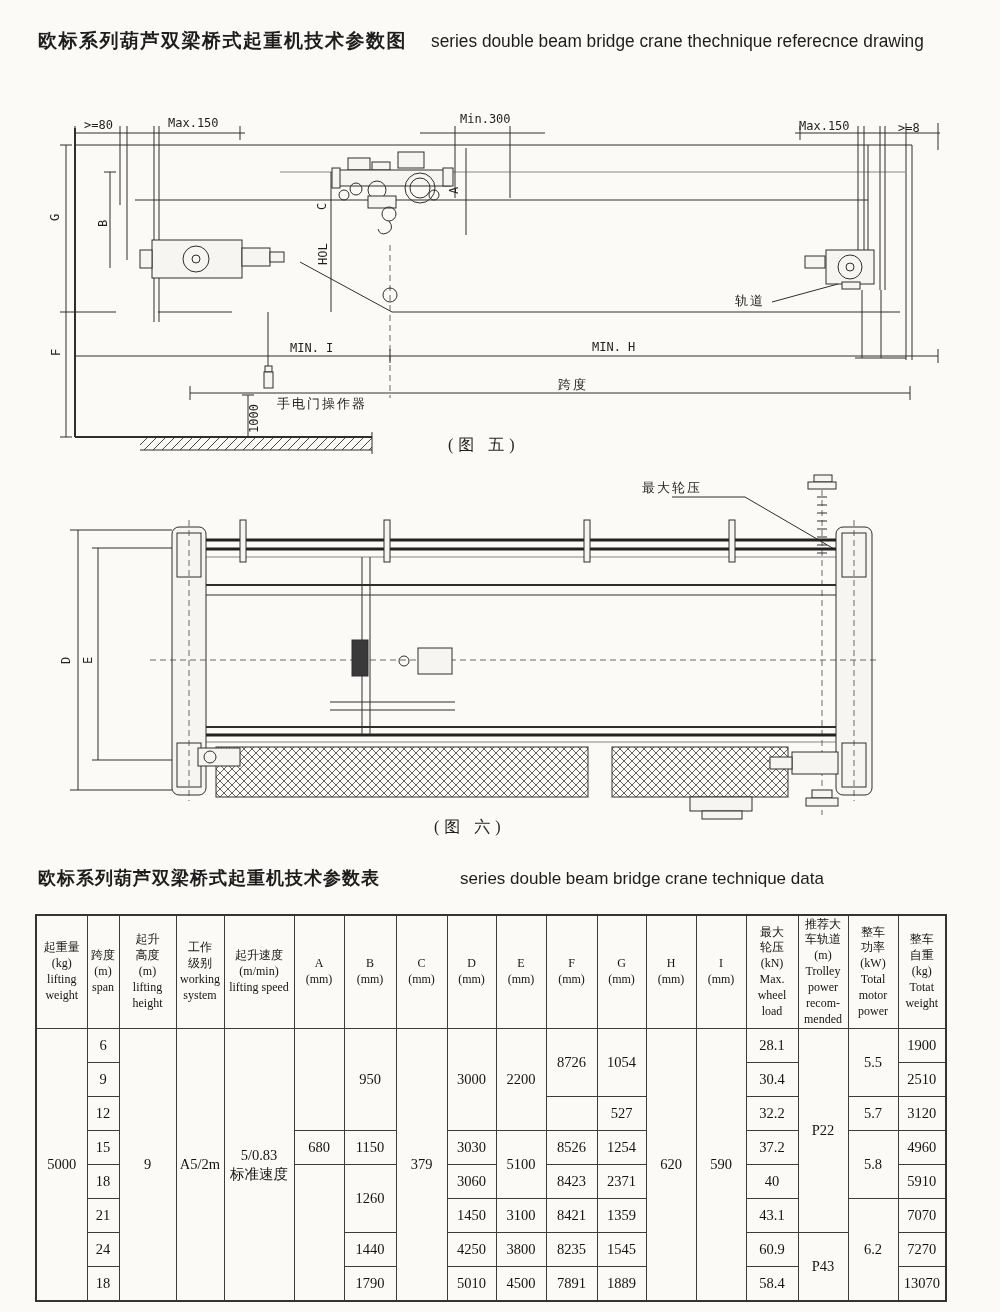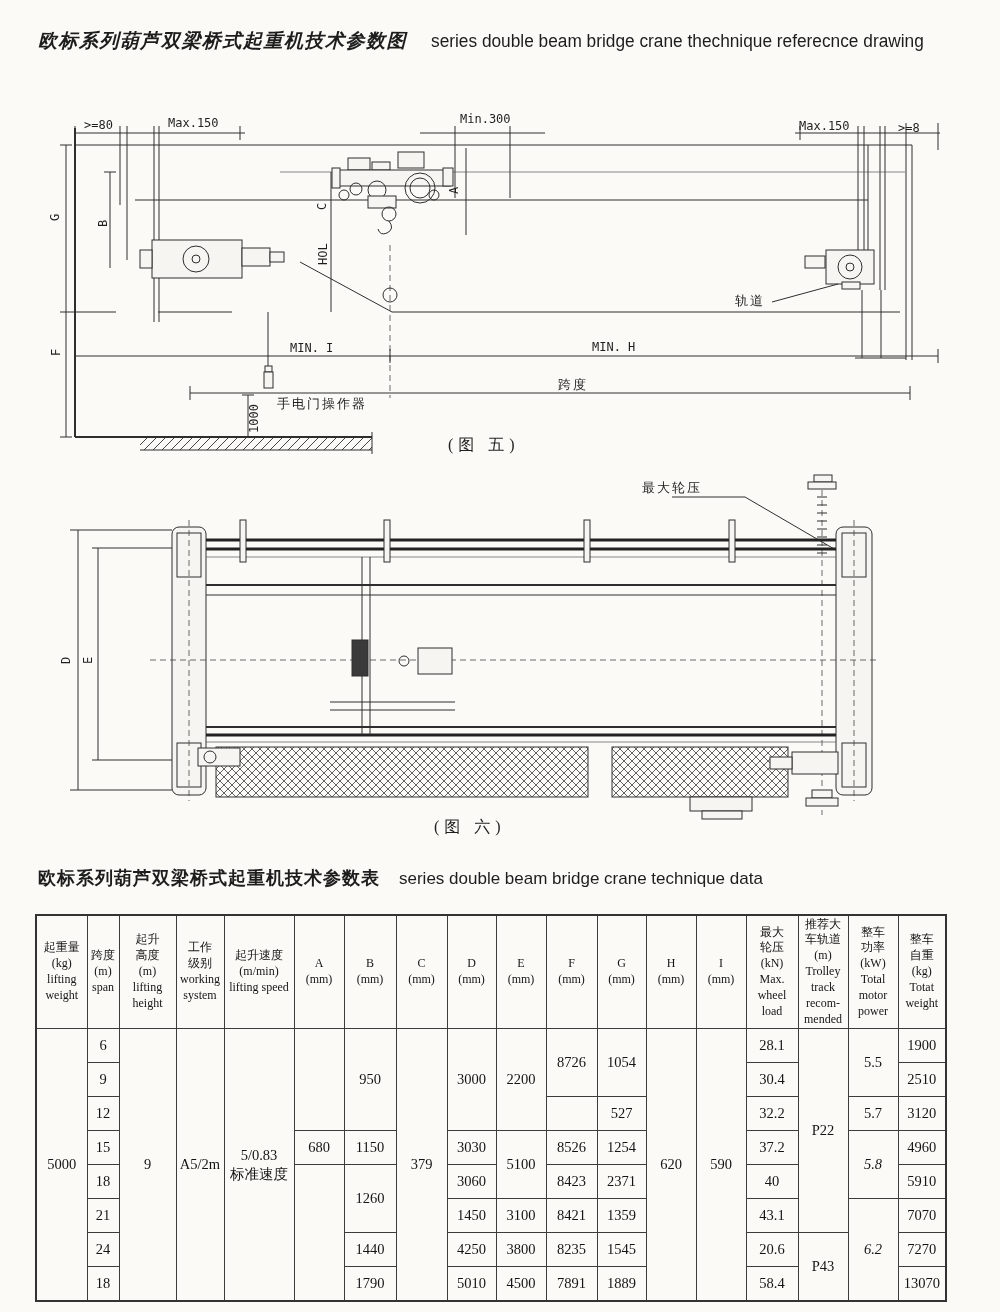--- a/index.html
+++ b/index.html
@@ -3,25 +3,25 @@
 <meta charset="utf-8">
 <style>
   html,body{margin:0;padding:0;}
   body{
     width:1000px;height:1312px;position:relative;overflow:hidden;
     background:#fbfaf7;color:#1d1d1d;
     font-family:"Liberation Sans",sans-serif;
   }
   
   .title-row{position:absolute;left:38px;top:28px;width:940px;display:flex;align-items:baseline;}
-  .title-zh{font-size:19px;font-weight:bold;letter-spacing:1.5px;white-space:nowrap;font-style:italic;}
+  .title-zh{font-size:19px;font-weight:bold;letter-spacing:1.5px;white-space:nowrap;}
   .title-en{font-size:18px;margin-left:24px;white-space:nowrap;transform:scaleX(.96);transform-origin:left;}
-  .tbl-title-row{position:absolute;left:38px;top:866px;width:940px;display:flex;align-items:baseline;}
+  .tbl-title-row{position:absolute;left:38px;top:866px;width:940px;display:flex;align-items:baseline;gap:40px;}
   .tbl-title-zh{font-size:18px;font-weight:bold;letter-spacing:1px;white-space:nowrap;}
-  .tbl-title-en{font-size:17px;margin-left:19px;white-space:nowrap;}
+  .tbl-title-en{font-size:17px;margin-left:40px;white-space:nowrap;}
   
   svg{position:absolute;left:0;}
   #fig5{top:90px;} #fig6{top:465px;}
   .ln{stroke:#2e2e2e;stroke-width:1;fill:none;}
   .ln2{stroke:#2e2e2e;stroke-width:2;fill:none;}
   .ln3{stroke:#222;stroke-width:3.2;fill:none;}
   .thin{stroke:#555;stroke-width:.7;fill:none;}
   .dash{stroke:#444;stroke-width:.8;fill:none;stroke-dasharray:6 4;}
   .cad{font-family:"DejaVu Sans Mono",monospace;font-size:12px;fill:#1f1f1f;}
   .cadzh{font-family:"Liberation Serif",serif;font-size:13px;fill:#1f1f1f;letter-spacing:2px;}
@@ -35,21 +35,21 @@
     font-family:"Liberation Serif",serif;color:#141414;
     background:#fbfaf7;
   }
   table.data td,table.data th{
     border:1px solid #3c3c3c;text-align:center;vertical-align:middle;
     padding:0;overflow:hidden;
   }
   table.data{border:2px solid #333;}
   tr.hd th{height:112px;font-weight:normal;font-size:12px;line-height:1.32;white-space:pre-line;}
   tr.dr td{height:33px;font-size:14.5px;white-space:pre-line;line-height:1.25;}
-  td.vtop{vertical-align:top;padding-top:6px;font-style:italic;}
+  td.vtop{vertical-align:top;padding-top:6px;}
   td.vbot{vertical-align:bottom;padding-bottom:7px;}
 </style>
 </head>
 <body>
 
 <div class="title-row">
   <span class="title-zh">欧标系列葫芦双梁桥式起重机技术参数图</span>
   <span class="title-en">series double beam bridge  crane thechnique referecnce drawing</span>
 </div>
 
@@ -358,21 +358,21 @@
     <th>最大
 轮压
 (kN)
 Max.
 wheel
 load</th>
     <th>推荐大
 车轨道
 (m)
 Trolley
-track
+power
 recom-
 mended</th>
     <th>整车
 功率
 (kW)
 Total
 motor
 power</th>
     <th>整车
 自重
@@ -446,21 +446,21 @@
     <td rowspan="3" class="vtop">6.2</td>
     <td>7070</td>
   </tr>
   <tr class="dr">
     <td>24</td>
     <td>1440</td>
     <td>4250</td>
     <td>3800</td>
     <td>8235</td>
     <td>1545</td>
-    <td>20.6</td>
+    <td>60.9</td>
     <td rowspan="2" class="vbot">P43</td>
     <td>7270</td>
   </tr>
   <tr class="dr">
     <td>18</td>
     <td>1790</td>
     <td>5010</td>
     <td>4500</td>
     <td>7891</td>
     <td>1889</td>

